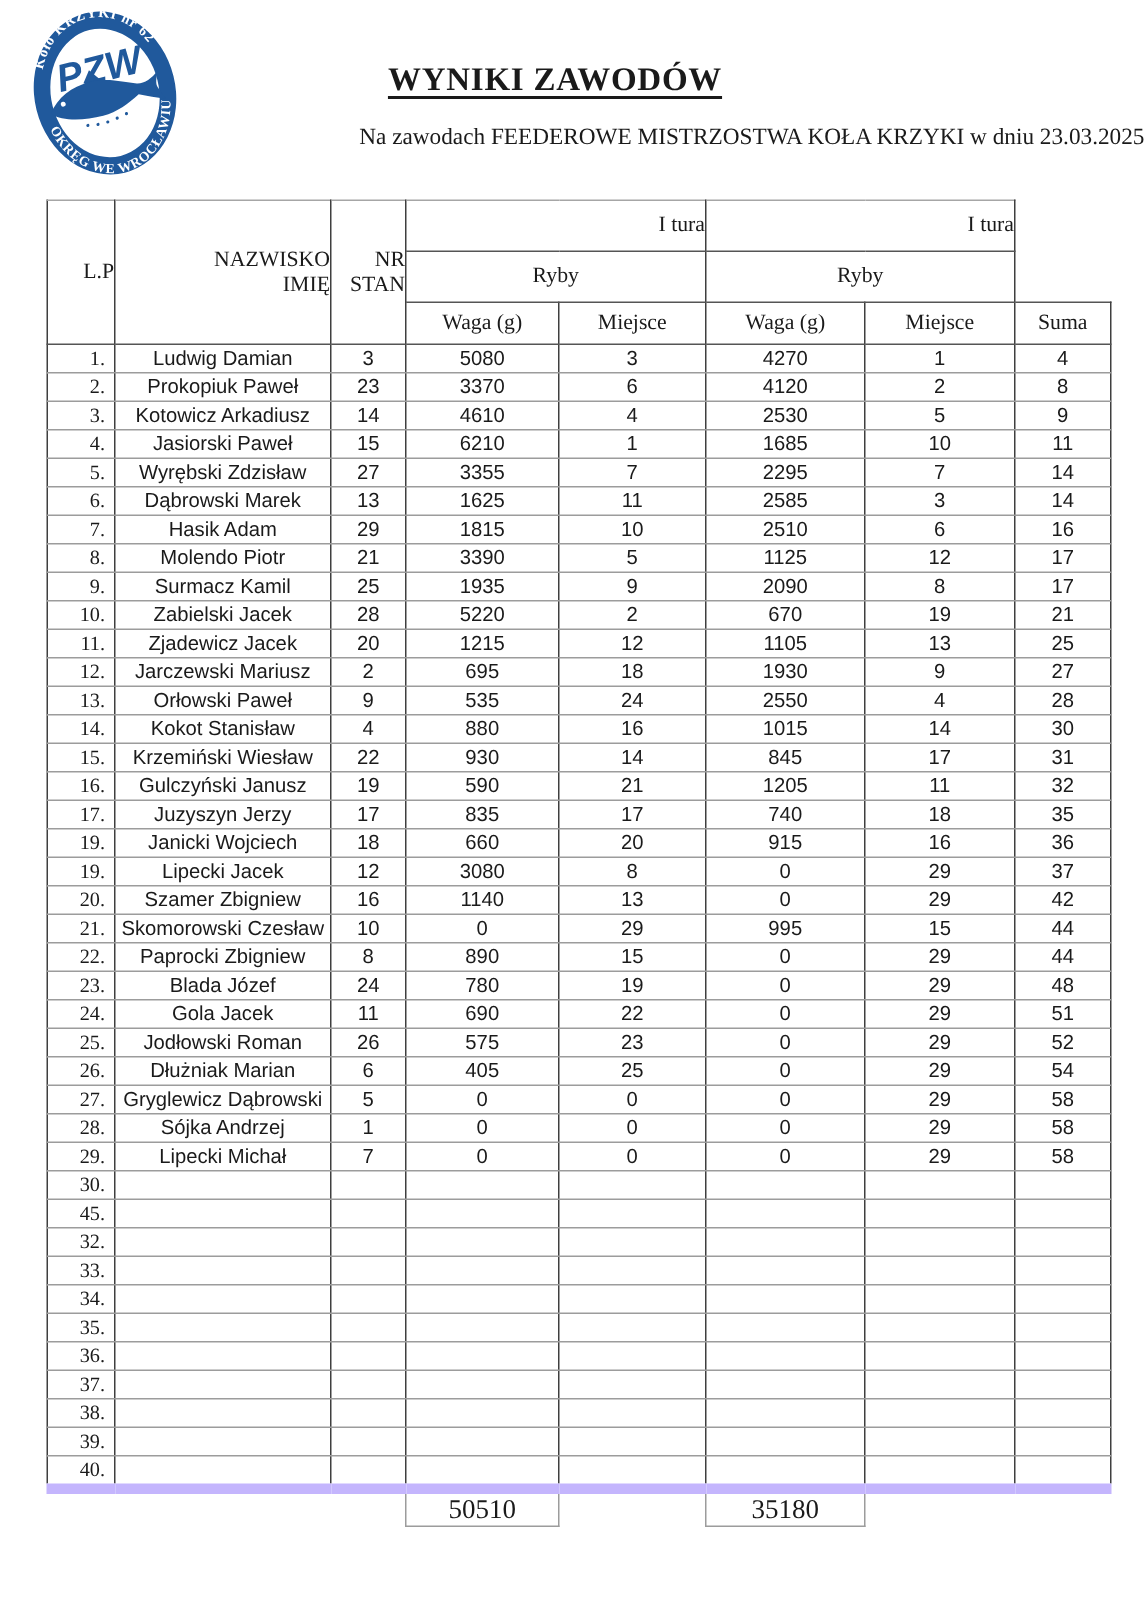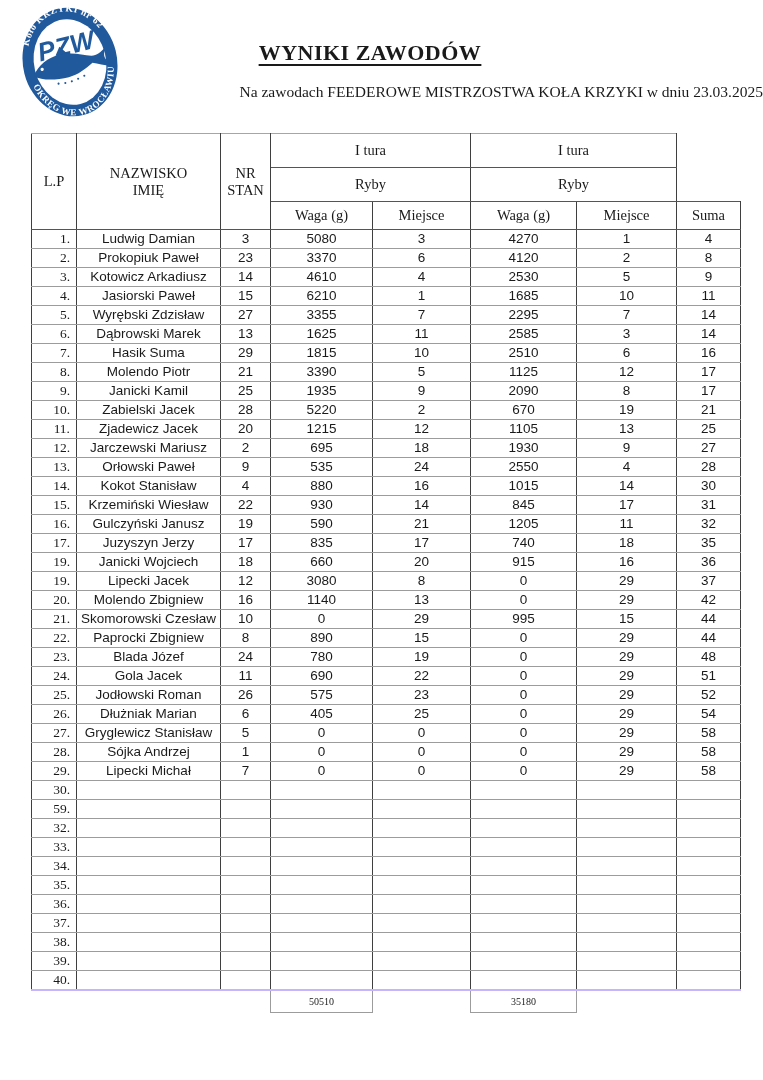--- a/index.html
+++ b/index.html
@@ -30,39 +30,39 @@
   }
   .results th, .results td {
     padding:0; margin:0; text-align:center; vertical-align:middle;
     overflow:hidden; white-space:nowrap;
   }
   .results th {
     font-weight:normal; font-size:14.5px; line-height:1.15;
     font-family:"Liberation Serif", serif;
     border:1px solid; border-color:#555555 #3f3f3f;
   }
-  .results tr.hrow1 > th { border-top-color:#a6a6a6; }
+  .results tr.hrow1 > th { border-top-color:#a6a6a6;text-align:right; }
   .results th.nb, .results td.nb { border:none; background:#ffffff; }
 
   .results td.cell {
     border:1px solid; border-color:#9c9c9c #3f3f3f;
     height:18px; line-height:18px; font-size:13.5px;
   }
   .results td.lp-col {
     font-family:"Liberation Serif", serif; font-size:13.5px;
     text-align:right; padding-right:6px;
   }
   .results td.name-col, .results td.num-col {
     font-family:"Liberation Sans", sans-serif;
   }
-  .results tr.last-row td { border-bottom:2px solid #c4b5fd;margin-top:44px; }
+  .results tr.last-row td { border-bottom:7px solid #c4b5fd;margin-top:44px; }
 
   .results tr.totals td {
     border:none; height:21px; line-height:21px;
-    font-family:"Liberation Serif", serif; font-size:10px;
+    font-family:"Liberation Serif", serif; font-size:18px;
   }
   .results tr.totals td.box {
     border:1px solid #9c9c9c;
   }
 
   
   .judge-label { position:absolute; top:1080px; font-size:15px; }
   .judge-left  { left:95px; }
   .judge-right { left:588px; }
 </style>
@@ -195,41 +195,41 @@
         <td class="cell name-col">Dąbrowski Marek</td>
         <td class="cell num-col">13</td>
         <td class="cell num-col">1625</td>
         <td class="cell num-col">11</td>
         <td class="cell num-col">2585</td>
         <td class="cell num-col">3</td>
         <td class="cell num-col">14</td>
       </tr>
       <tr>
         <td class="cell lp-col">7.</td>
-        <td class="cell name-col">Hasik Suma</td>
+        <td class="cell name-col">Hasik Adam</td>
         <td class="cell num-col">29</td>
         <td class="cell num-col">1815</td>
         <td class="cell num-col">10</td>
         <td class="cell num-col">2510</td>
         <td class="cell num-col">6</td>
         <td class="cell num-col">16</td>
       </tr>
       <tr>
         <td class="cell lp-col">8.</td>
         <td class="cell name-col">Molendo Piotr</td>
         <td class="cell num-col">21</td>
         <td class="cell num-col">3390</td>
         <td class="cell num-col">5</td>
         <td class="cell num-col">1125</td>
         <td class="cell num-col">12</td>
         <td class="cell num-col">17</td>
       </tr>
       <tr>
         <td class="cell lp-col">9.</td>
-        <td class="cell name-col">Janicki Kamil</td>
+        <td class="cell name-col">Surmacz Kamil</td>
         <td class="cell num-col">25</td>
         <td class="cell num-col">1935</td>
         <td class="cell num-col">9</td>
         <td class="cell num-col">2090</td>
         <td class="cell num-col">8</td>
         <td class="cell num-col">17</td>
       </tr>
       <tr>
         <td class="cell lp-col">10.</td>
         <td class="cell name-col">Zabielski Jacek</td>
@@ -325,21 +325,21 @@
         <td class="cell name-col">Lipecki Jacek</td>
         <td class="cell num-col">12</td>
         <td class="cell num-col">3080</td>
         <td class="cell num-col">8</td>
         <td class="cell num-col">0</td>
         <td class="cell num-col">29</td>
         <td class="cell num-col">37</td>
       </tr>
       <tr>
         <td class="cell lp-col">20.</td>
-        <td class="cell name-col">Molendo Zbigniew</td>
+        <td class="cell name-col">Szamer Zbigniew</td>
         <td class="cell num-col">16</td>
         <td class="cell num-col">1140</td>
         <td class="cell num-col">13</td>
         <td class="cell num-col">0</td>
         <td class="cell num-col">29</td>
         <td class="cell num-col">42</td>
       </tr>
       <tr>
         <td class="cell lp-col">21.</td>
         <td class="cell name-col">Skomorowski Czesław</td>
@@ -395,21 +395,21 @@
         <td class="cell name-col">Dłużniak Marian</td>
         <td class="cell num-col">6</td>
         <td class="cell num-col">405</td>
         <td class="cell num-col">25</td>
         <td class="cell num-col">0</td>
         <td class="cell num-col">29</td>
         <td class="cell num-col">54</td>
       </tr>
       <tr>
         <td class="cell lp-col">27.</td>
-        <td class="cell name-col">Gryglewicz Stanisław</td>
+        <td class="cell name-col">Gryglewicz Dąbrowski</td>
         <td class="cell num-col">5</td>
         <td class="cell num-col">0</td>
         <td class="cell num-col">0</td>
         <td class="cell num-col">0</td>
         <td class="cell num-col">29</td>
         <td class="cell num-col">58</td>
       </tr>
       <tr>
         <td class="cell lp-col">28.</td>
         <td class="cell name-col">Sójka Andrzej</td>
@@ -434,21 +434,21 @@
         <td class="cell lp-col">30.</td>
         <td class="cell name-col"></td>
         <td class="cell num-col"></td>
         <td class="cell num-col"></td>
         <td class="cell num-col"></td>
         <td class="cell num-col"></td>
         <td class="cell num-col"></td>
         <td class="cell num-col"></td>
       </tr>
       <tr>
-        <td class="cell lp-col">59.</td>
+        <td class="cell lp-col">45.</td>
         <td class="cell name-col"></td>
         <td class="cell num-col"></td>
         <td class="cell num-col"></td>
         <td class="cell num-col"></td>
         <td class="cell num-col"></td>
         <td class="cell num-col"></td>
         <td class="cell num-col"></td>
       </tr>
       <tr>
         <td class="cell lp-col">32.</td>

